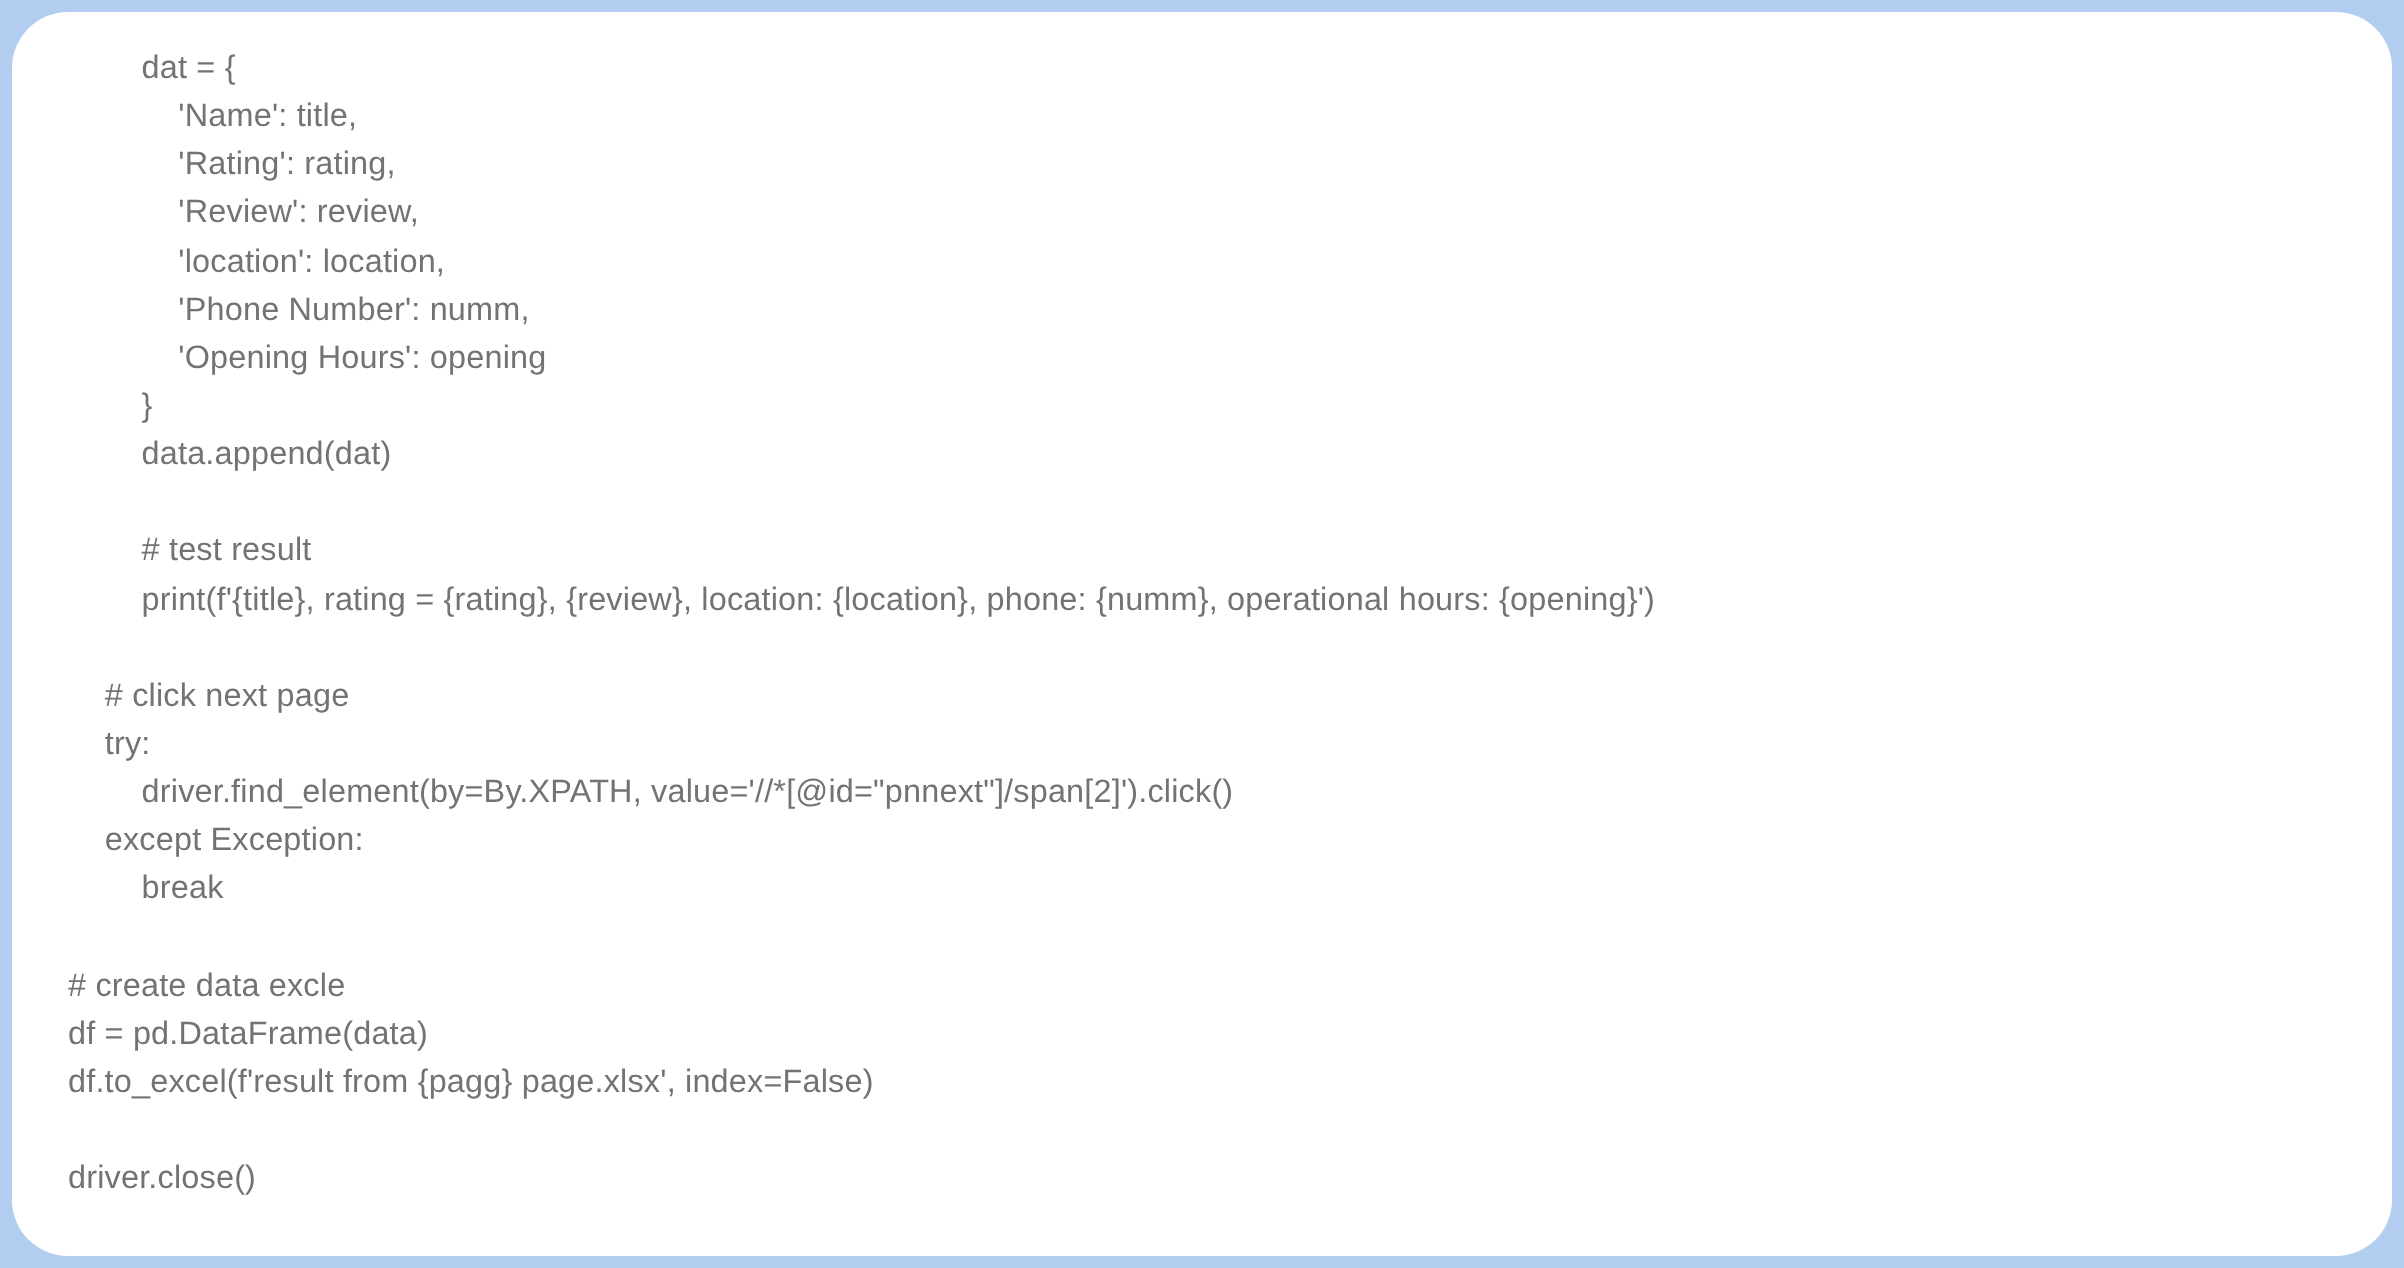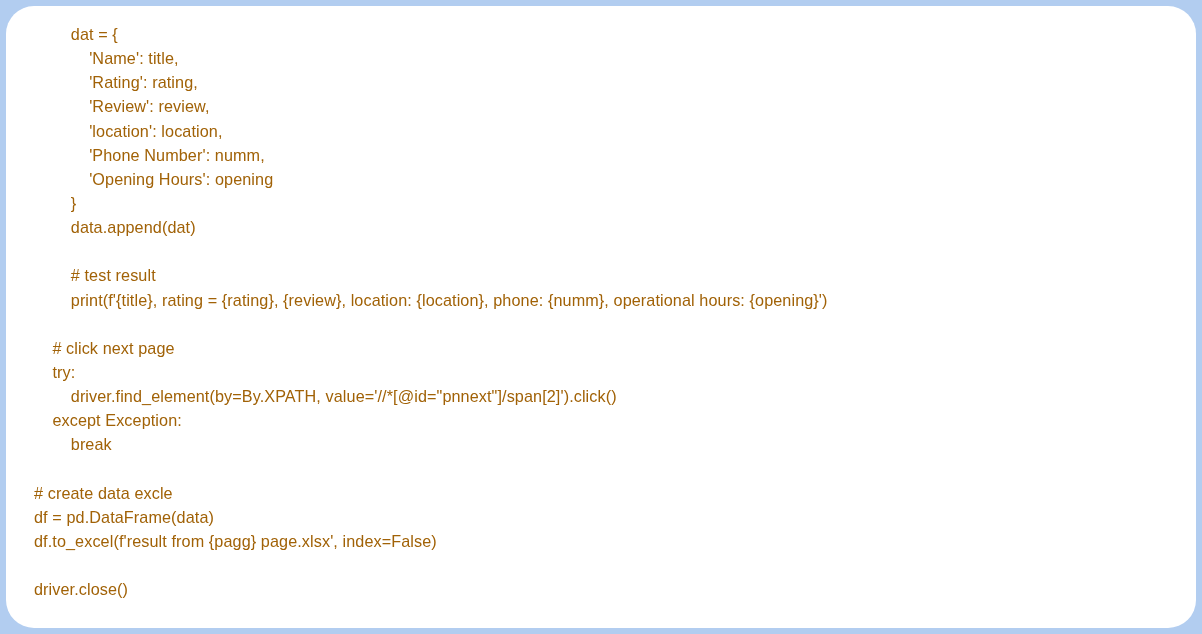--- a/index.html
+++ b/index.html
@@ -19,21 +19,21 @@
     border-radius: 28px;
     width: 100%;
     height: 100%;
     padding: 16px 28px 8px 28px;
     overflow: hidden;
   }
   pre {
     font-family: inherit;
     font-size: 16.2px;
     line-height: 1.49;
-    color: #a16207;
+    color: #737373;
     white-space: pre-wrap;
     word-wrap: break-word;
     font-weight: 400;
     letter-spacing: 0.1px;
   }
 </style>
 </head>
 <body>
 
 <div class="code-card">

